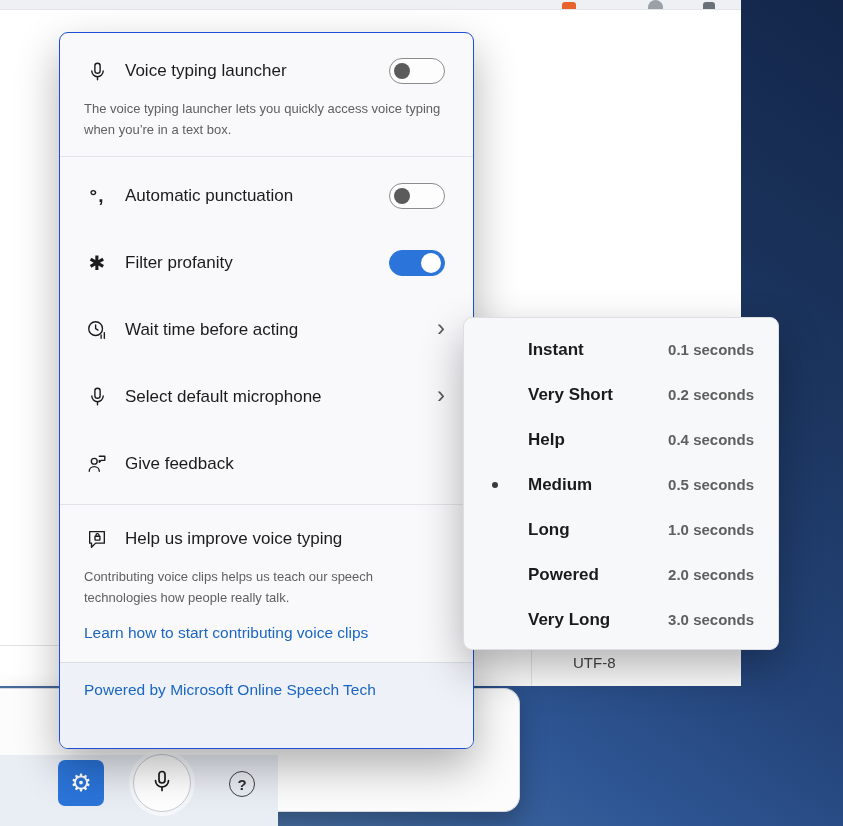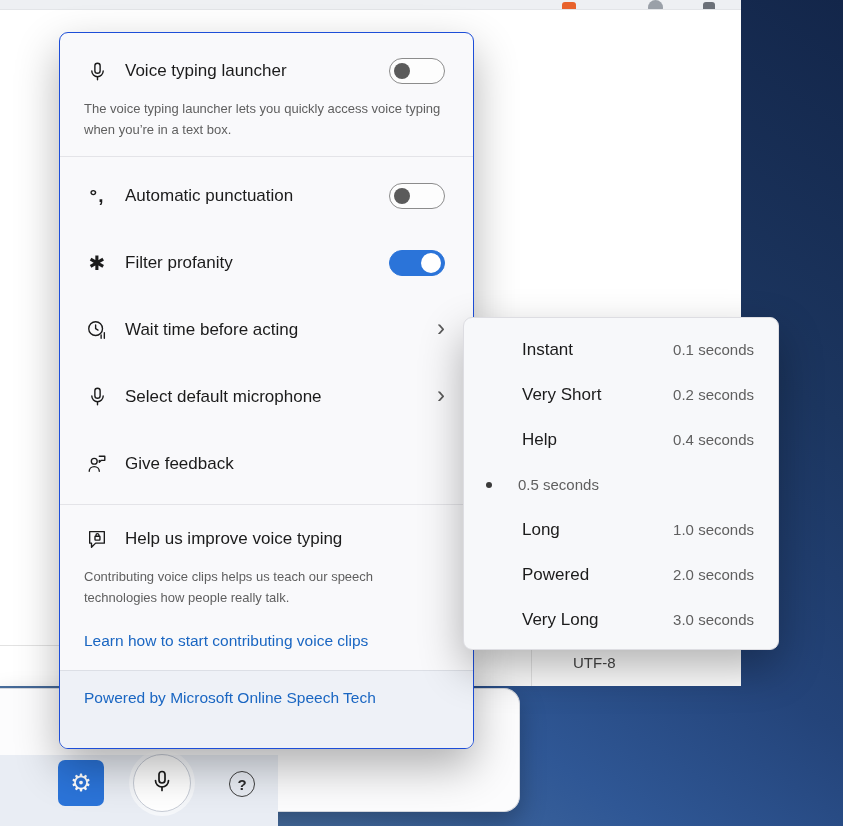--- a/index.html
+++ b/index.html
@@ -83,31 +83,31 @@
   .toggle.off .knob { position:absolute; left:4px; top:4px; width:16px; height:16px;
       border-radius:50%; background:#5b5b5b; }
   .toggle.on { background:#2b74d9; border:1px solid #2b74d9; }
   .toggle.on .knob { position:absolute; right:3px; top:2px; width:20px; height:20px;
       border-radius:50%; background:#ffffff; }
 
   .chev { font-size:24px; color:#5a5a5a; line-height:1; padding-bottom:3px; }
 
   .sec2 { padding-top:5px; padding-bottom:7px; }
   .sec3 { padding-top:10px; padding-bottom:20px; }
-  .link { display:inline-block; margin-top:24px; font-size:15.5px; color:#1a66c2;
+  .link { display:inline-block; margin-top:16px; font-size:15.5px; color:#1a66c2;
       cursor:pointer; }
   .sec4 { flex:1; background:#eef1f7; border-top:1px solid #dcdfe6;
       padding:18px 40px 0 24px; }
 
   
   .submenu { position:absolute; left:463px; top:317px; width:316px; height:333px;
       background:#f7f8fa; border:1px solid #dddde2; border-radius:9px;
       box-shadow:0 18px 44px rgba(0,0,0,0.30); padding:9px 0; overflow:hidden; }
-  .opt { display:flex; align-items:center; height:45px; padding:0 24px 0 16px;
-      cursor:pointer; }
+  .opt { display:flex; align-items:center; height:45px; padding:0 24px 0 22px;
+      cursor:pointer;font-weight:bold; }
   .dot-slot { width:18px; display:flex; justify-content:center; flex-shrink:0; }
   .dot { width:6px; height:6px; border-radius:50%; background:#3a3a3a; }
   .opt-label { margin-left:24px; font-size:17px; color:#1b1b1b; flex:1; }
   .opt-value { font-size:15px; color:#5f5f5f;margin-left:20px; }
 </style>
 </head>
 <body>
 
 <div class="stage">
 
@@ -266,20 +266,21 @@
     <div class="opt">
       <span class="dot-slot"></span>
       <span class="opt-label">Help</span>
       <span class="opt-value">0.4 seconds</span>
     </div>
 
     <div class="opt">
       <span class="dot-slot">
         <span class="dot"></span>
       </span>
+      <span class="opt-label">Medium</span>
       <span class="opt-value">0.5 seconds</span>
     </div>
 
     <div class="opt">
       <span class="dot-slot"></span>
       <span class="opt-label">Long</span>
       <span class="opt-value">1.0 seconds</span>
     </div>
 
     <div class="opt">

